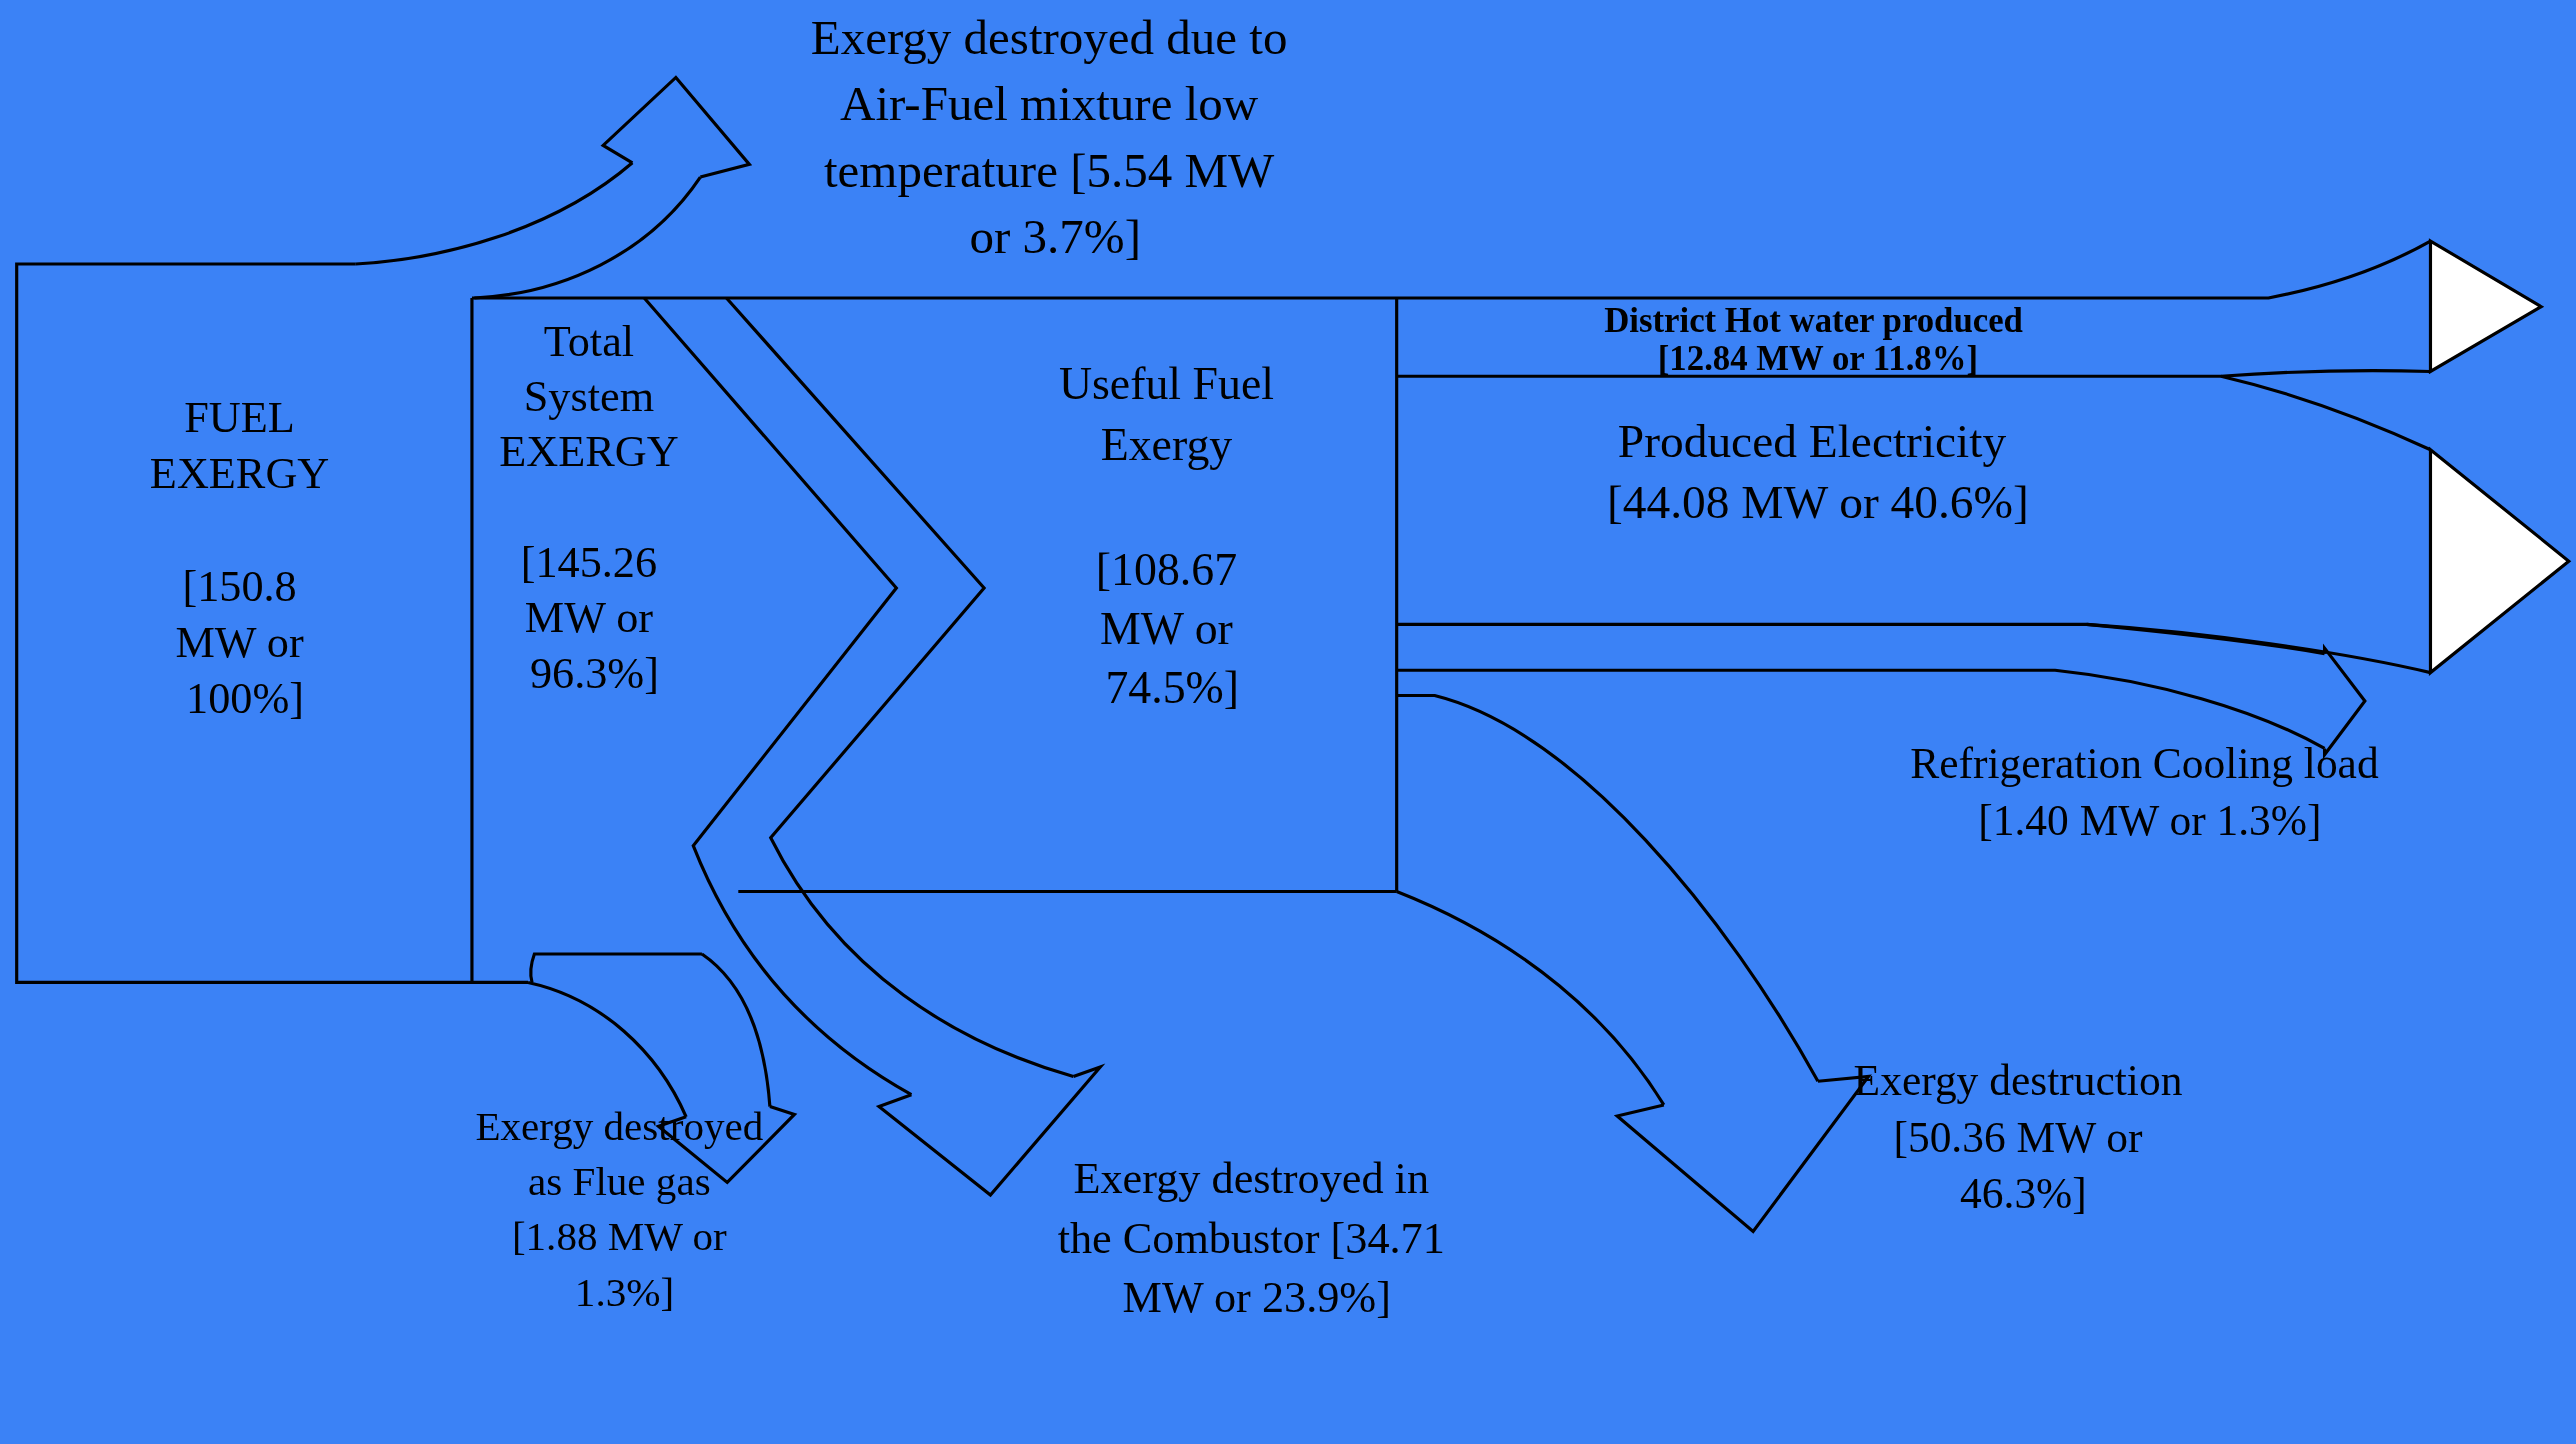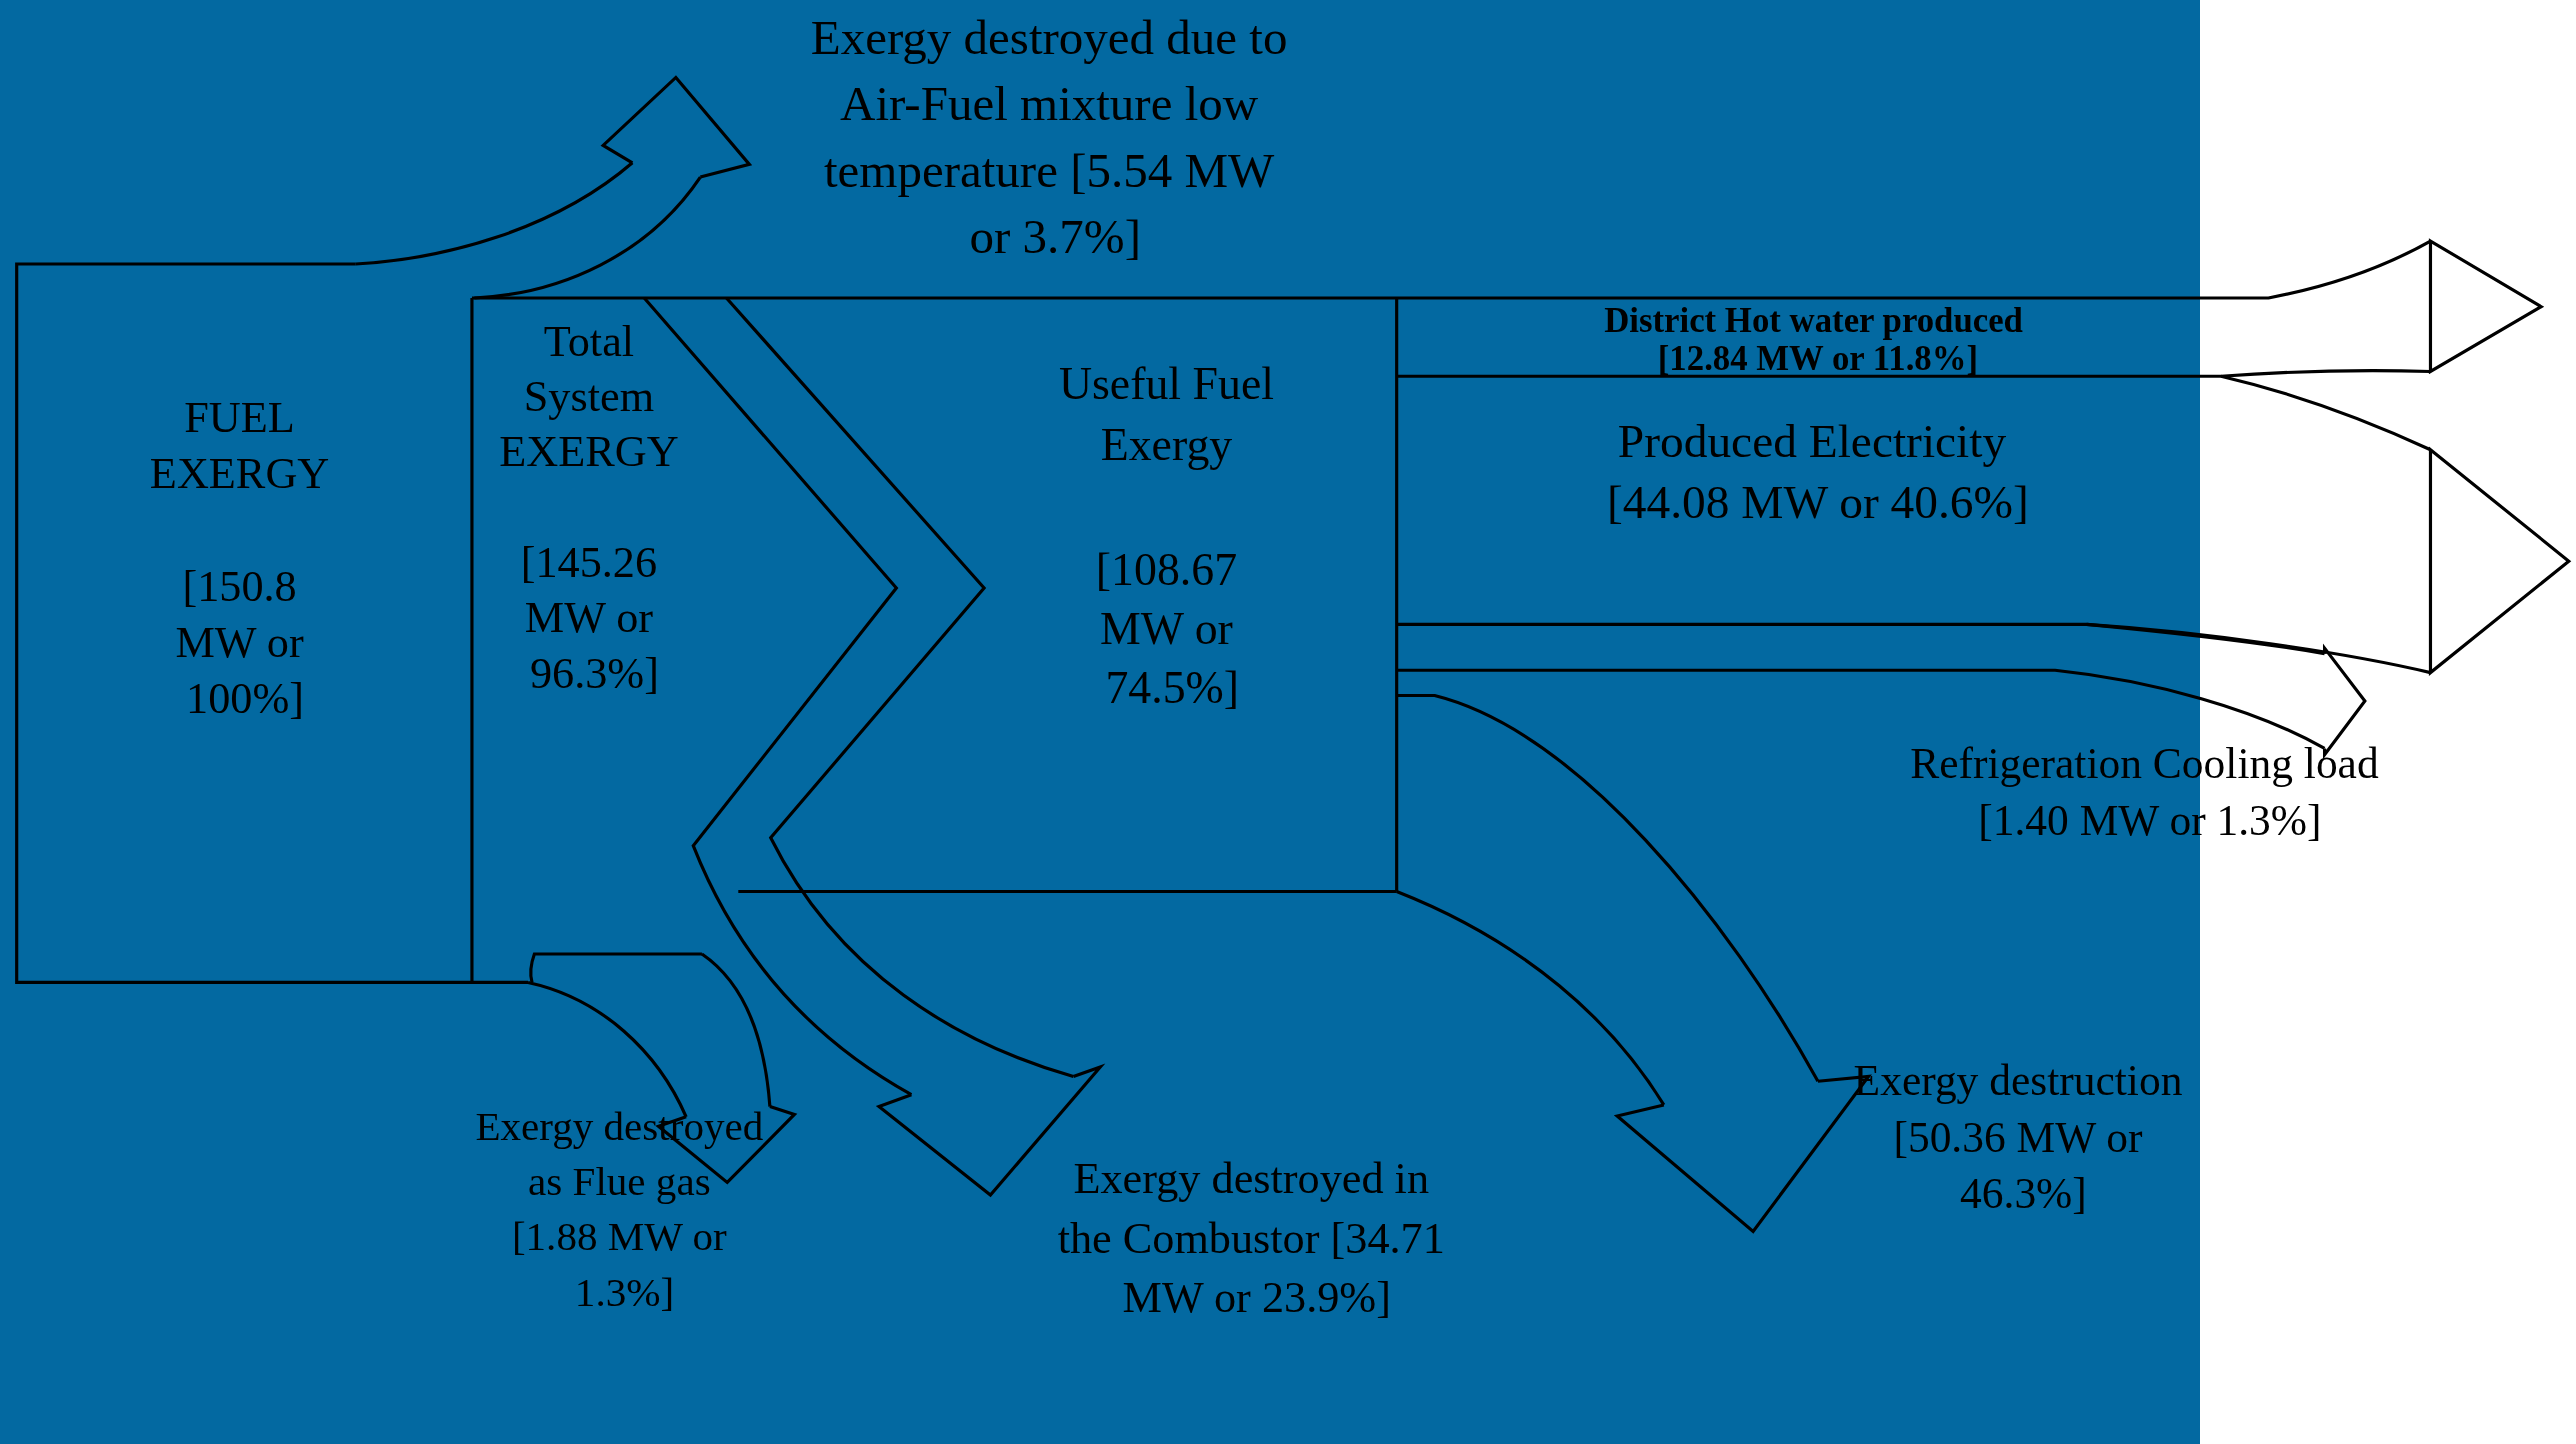--- a/index.html
+++ b/index.html
@@ -1,20 +1,20 @@
 <!DOCTYPE html>
 <html style="font-size:12.6px"><head>
 <meta charset="utf-8">
 <style>
   html, body { margin: 0; padding: 0; background: #ffffff; }
   #stage {
     position: relative;
-    width: 2200px;
+    width: 2576px;
     height: 1444px;
-    background: #0369a1;
+    background: #3b82f6;
     font-family: "Liberation Serif", "DejaVu Serif", serif;
   }
   svg { display: block; }
   .flow-line {
     fill: none;
     stroke: #000000;
     stroke-width: 4;
     stroke-linejoin: miter;
     stroke-linecap: butt;
   }

